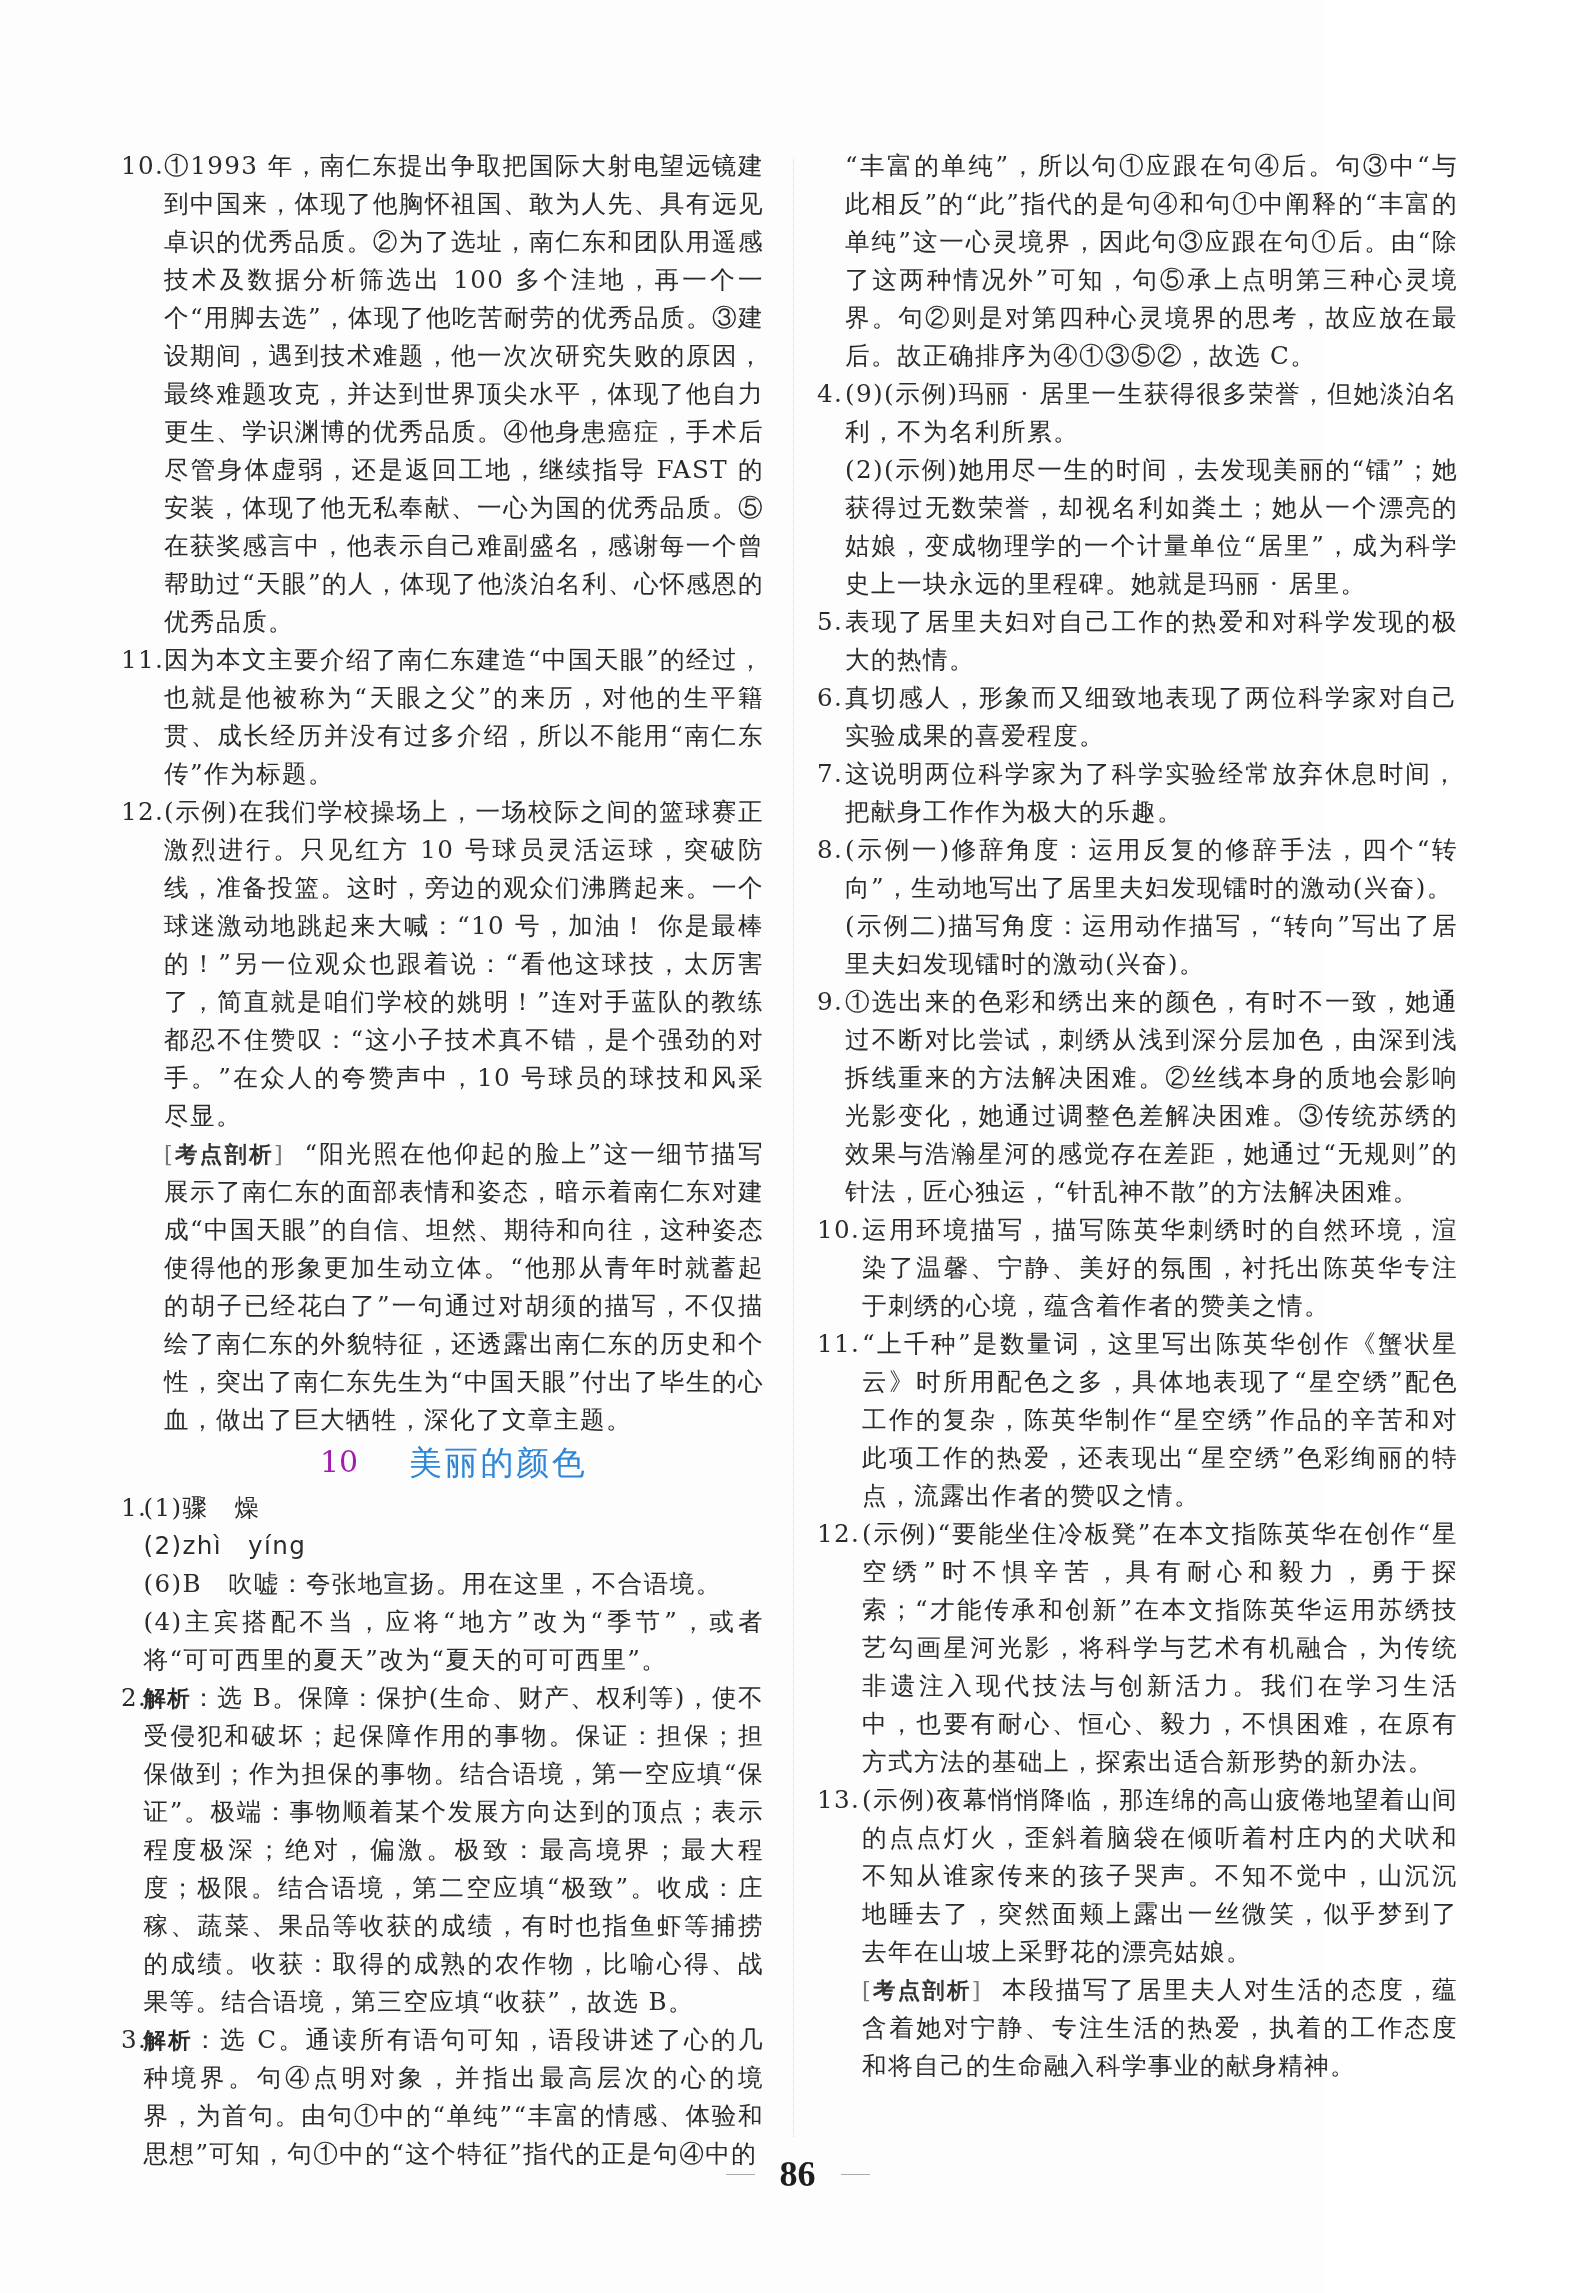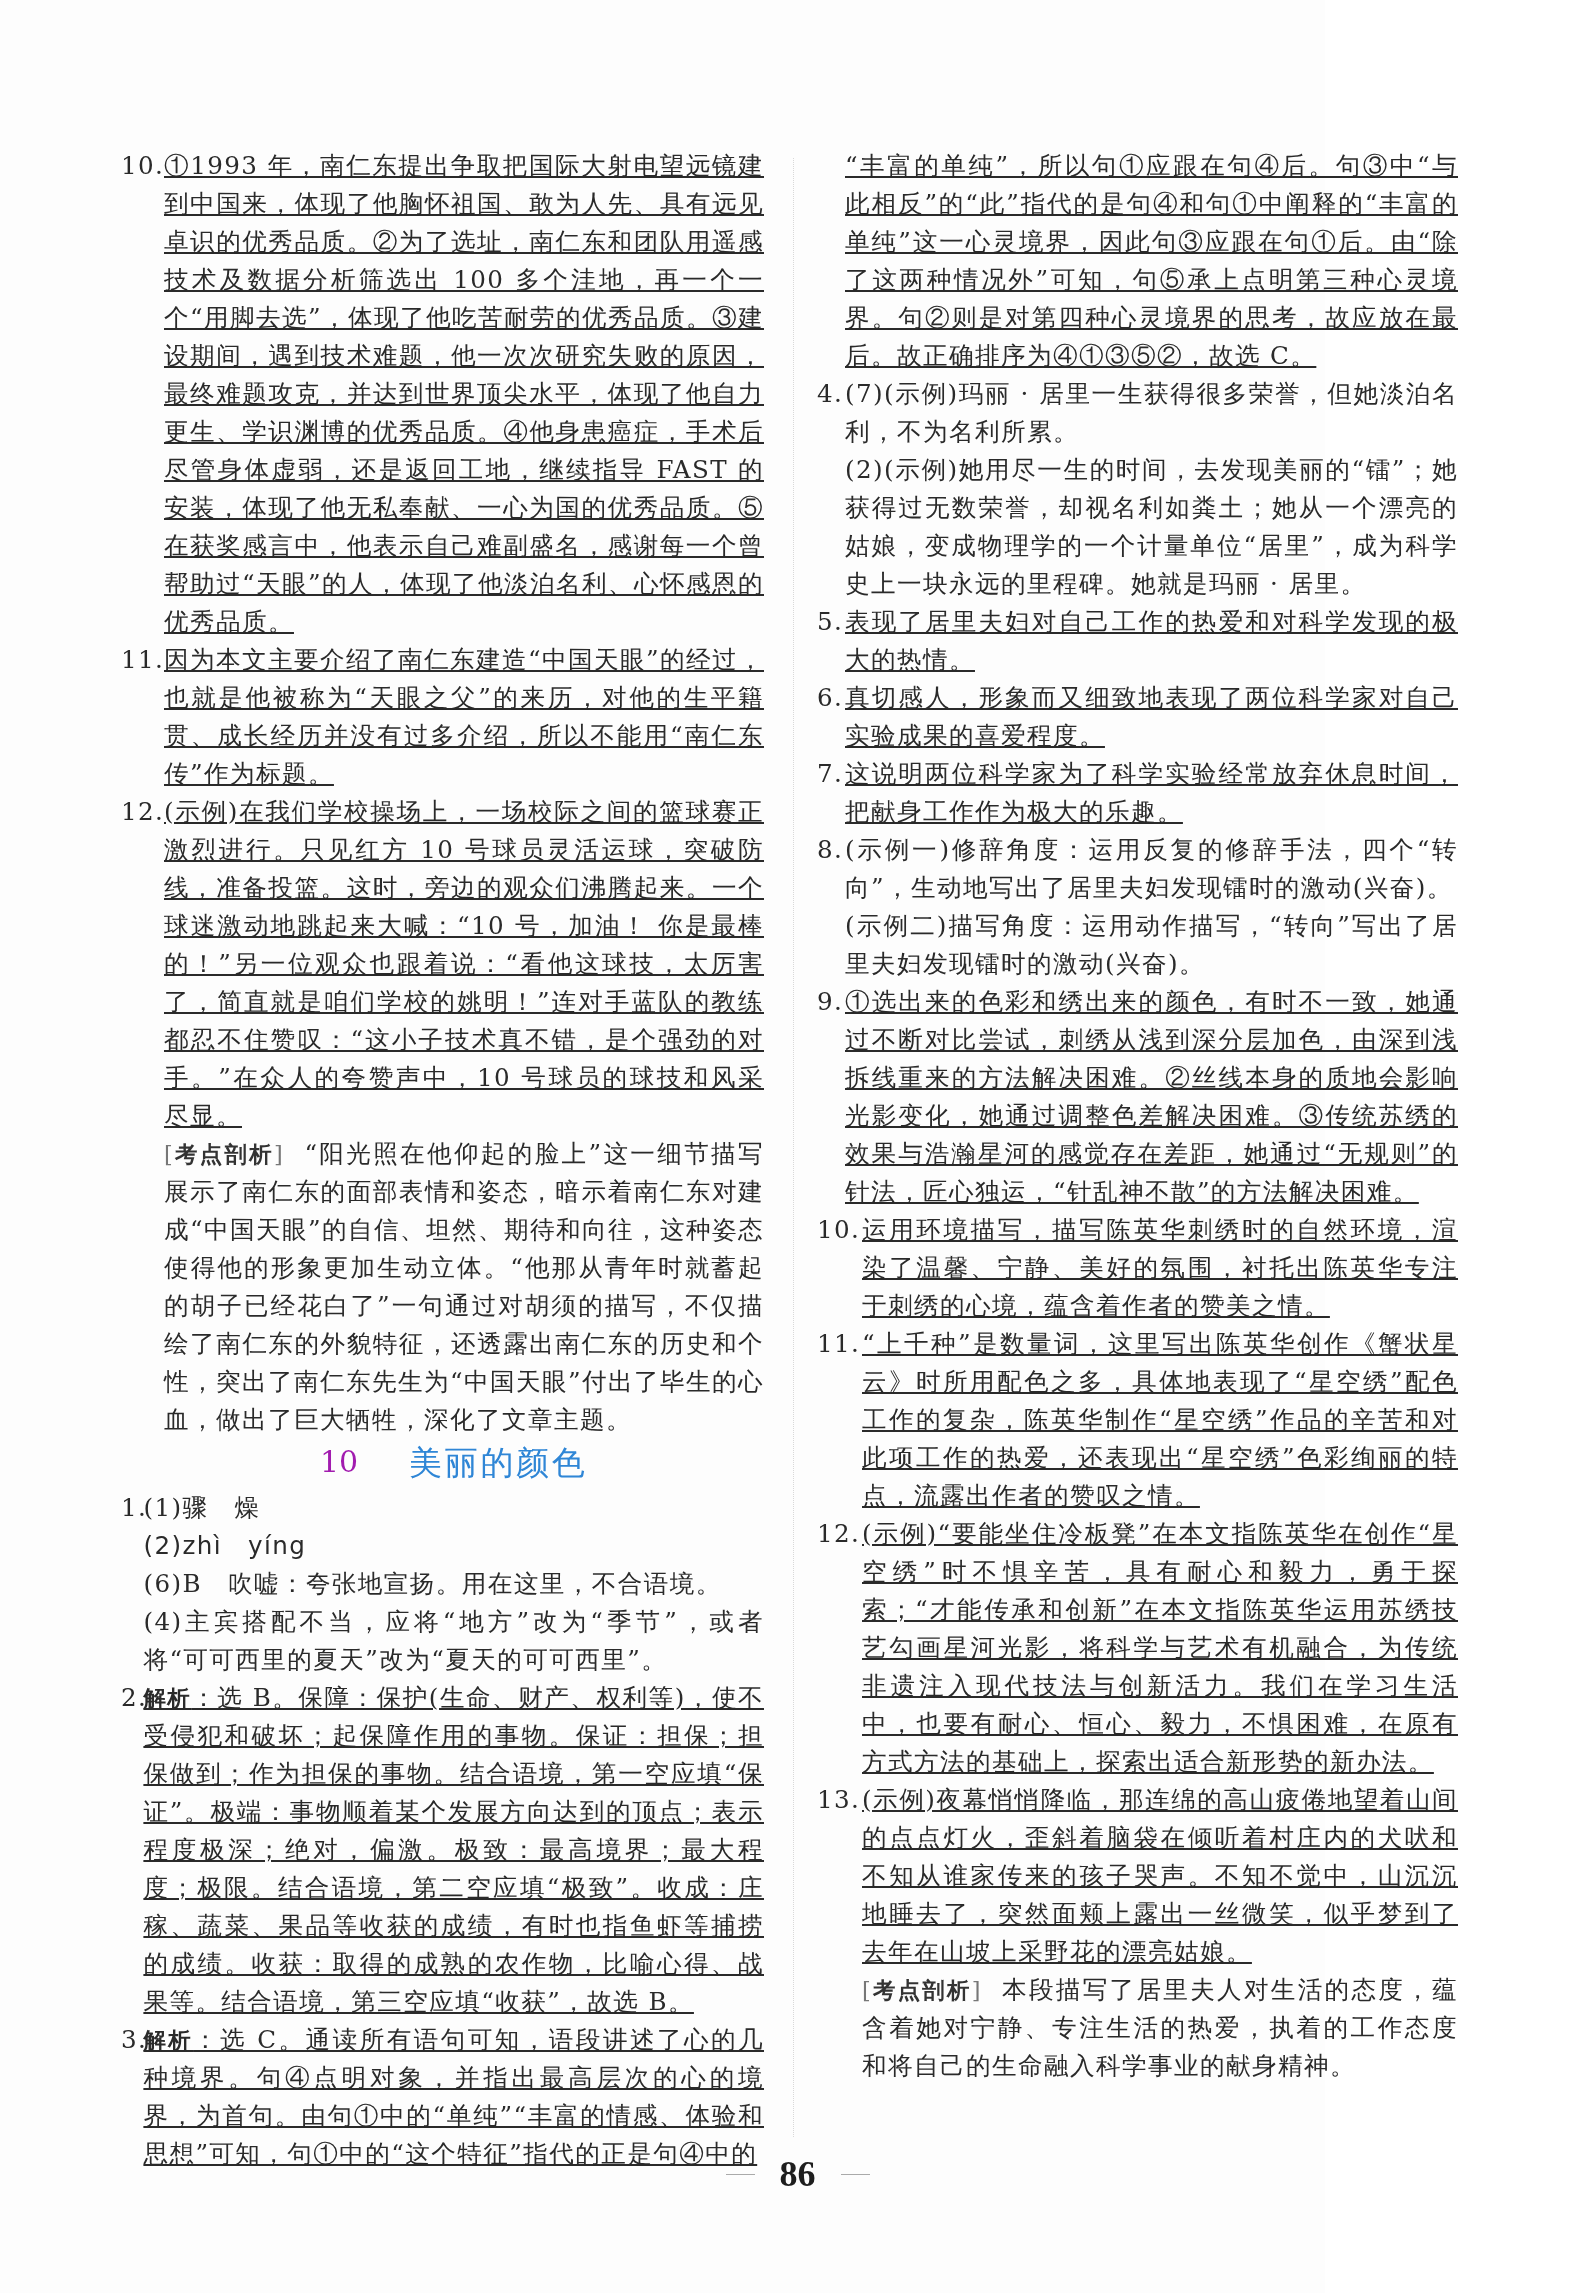--- a/index.html
+++ b/index.html
@@ -16,21 +16,21 @@
     position: absolute; left: 793px; top: 158px; height: 1979px; width: 0;
     border-left: 1.8px dotted #d8d8d8;
   }
   .item { position: relative; font-size: 24.6px; line-height: 38px; letter-spacing: 1.4px; text-align: justify; }
   .item .num { position: absolute; left: 0; top: 0; }
   .item .body { display: block; }
   .col-left .item.n2 .body { padding-left: 43px; }
   .col-left .item.n1 .body { padding-left: 22.4px; }
   .col-right .item.n1 .body { padding-left: 28px; }
   .col-right .item.n2 .body { padding-left: 45px; }
-  .para { display: block; text-decoration: underline; }
+  .para { display: block; }
   .sub { display: block; }
   .analysis { display: block; }
   .analysis .tag { font-family: "DejaVu Sans", "Liberation Sans", sans-serif; font-weight: bold; font-size: 22.4px; color: #333; }
   .analysis .tag .br { font-weight: normal; color: #777; font-family: "DejaVu Serif", serif; }
   .bold-lead { font-family: "DejaVu Sans", "Liberation Sans", sans-serif; font-weight: bold; font-size: 22.4px; }
   .section-title {
     position: relative; height: 45px; margin: 1.8px 0 3.6px 0;
     color: #2f86d6; font-family: "DejaVu Sans", "Liberation Sans", sans-serif;
   }
   .section-title .sec-num { position: absolute; left: 199px; top: 3.6px; font-size: 30px; color: #a21caf; font-family: "DejaVu Serif", serif; }
@@ -96,21 +96,21 @@
 
   <div class="col col-right">
 
     <div class="item n1">
       <span class="body para">“丰富的单纯”，所以句①应跟在句④后。句③中“与此相反”的“此”指代的是句④和句①中阐释的“丰富的单纯”这一心灵境界，因此句③应跟在句①后。由“除了这两种情况外”可知，句⑤承上点明第三种心灵境界。句②则是对第四种心灵境界的思考，故应放在最后。故正确排序为④①③⑤②，故选 C。</span>
     </div>
 
     <div class="item n1">
       <span class="num">4.</span>
       <div class="body">
-        <span class="sub">(7)(示例)玛丽 · 居里一生获得很多荣誉，但她淡泊名利，不为名利所累。</span>
+        <span class="sub">(9)(示例)玛丽 · 居里一生获得很多荣誉，但她淡泊名利，不为名利所累。</span>
         <span class="sub">(2)(示例)她用尽一生的时间，去发现美丽的“镭”；她获得过无数荣誉，却视名利如粪土；她从一个漂亮的姑娘，变成物理学的一个计量单位“居里”，成为科学史上一块永远的里程碑。她就是玛丽 · 居里。</span>
       </div>
     </div>
 
     <div class="item n1">
       <span class="num">5.</span>
       <span class="body para">表现了居里夫妇对自己工作的热爱和对科学发现的极大的热情。</span>
     </div>
 
     <div class="item n1">

